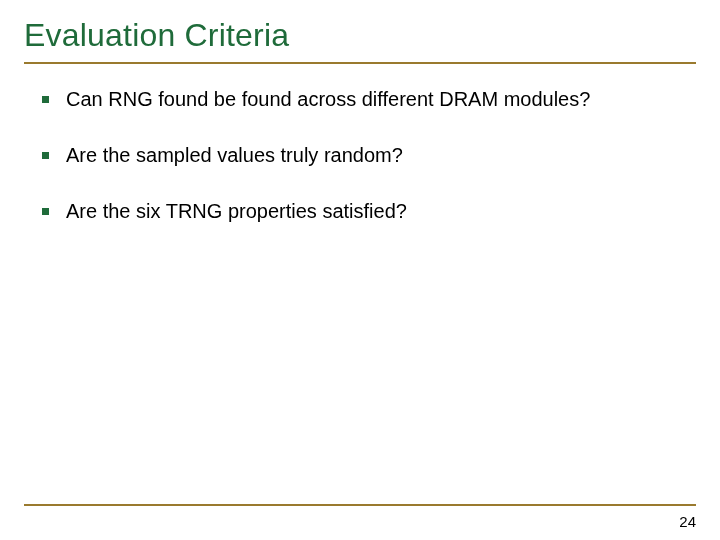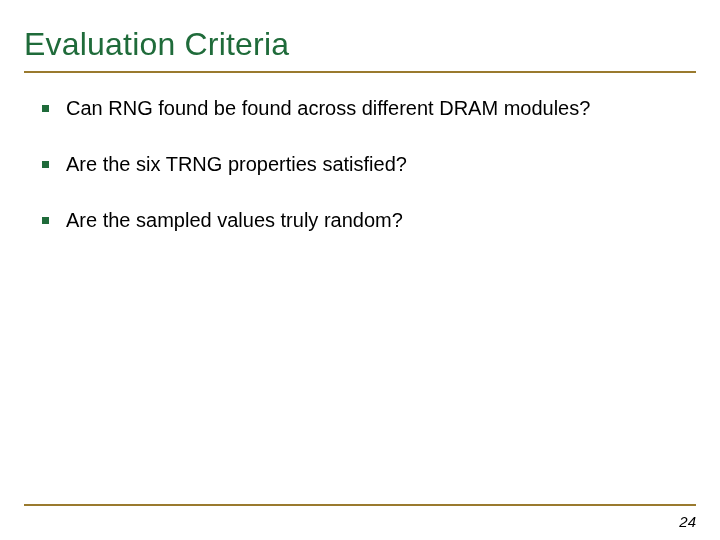--- a/index.html
+++ b/index.html
@@ -7,21 +7,21 @@
     width: 720px;
     height: 540px;
     background: #ffffff;
     font-family: Arial, Helvetica, sans-serif;
     position: relative;
     overflow: hidden;
   }
   .slide {
     width: 100%;
     height: 100%;
-    padding: 26px 24px 0 24px;
+    padding: 17px 24px 0 24px;
     position: relative;
   }
   .title {
     font-size: 32px;
     font-weight: 400;
     color: #1f6b3a;
     margin-bottom: 8px;
     letter-spacing: 0.2px;
   }
   .title-rule {
@@ -57,29 +57,28 @@
     bottom: 34px;
     border: none;
     border-top: 2px solid #9a7a2e;
   }
   .page-num {
     position: absolute;
     right: 24px;
     bottom: 10px;
     font-size: 15px;
     color: #000;
-    font-style: italic;
   }
 </style>
 </head>
 <body>
 
 <div class="slide">
   <h1 class="title">Evaluation Criteria</h1>
   <hr class="title-rule">
   <ul class="bullets">
     <li>Can RNG found be found across different DRAM modules?</li>
+    <li>Are the sampled values truly random?</li>
     <li>Are the six TRNG properties satisfied?</li>
-    <li>Are the sampled values truly random?</li>
   </ul>
   <hr class="footer-rule">
   <div class="page-num">24</div>
 </div>
 
 </body></html>

